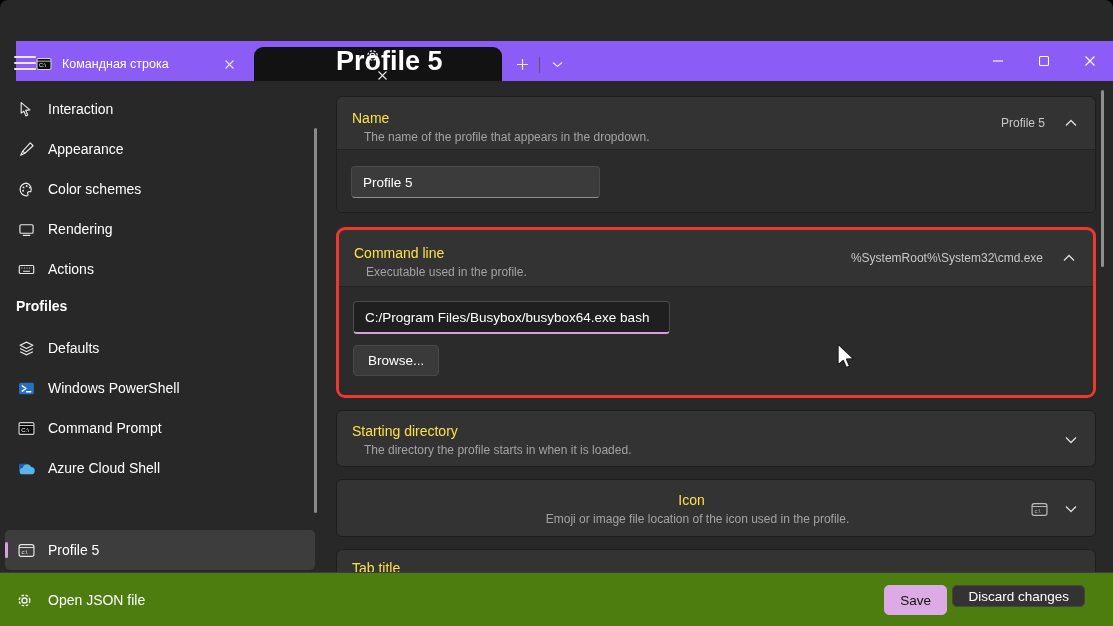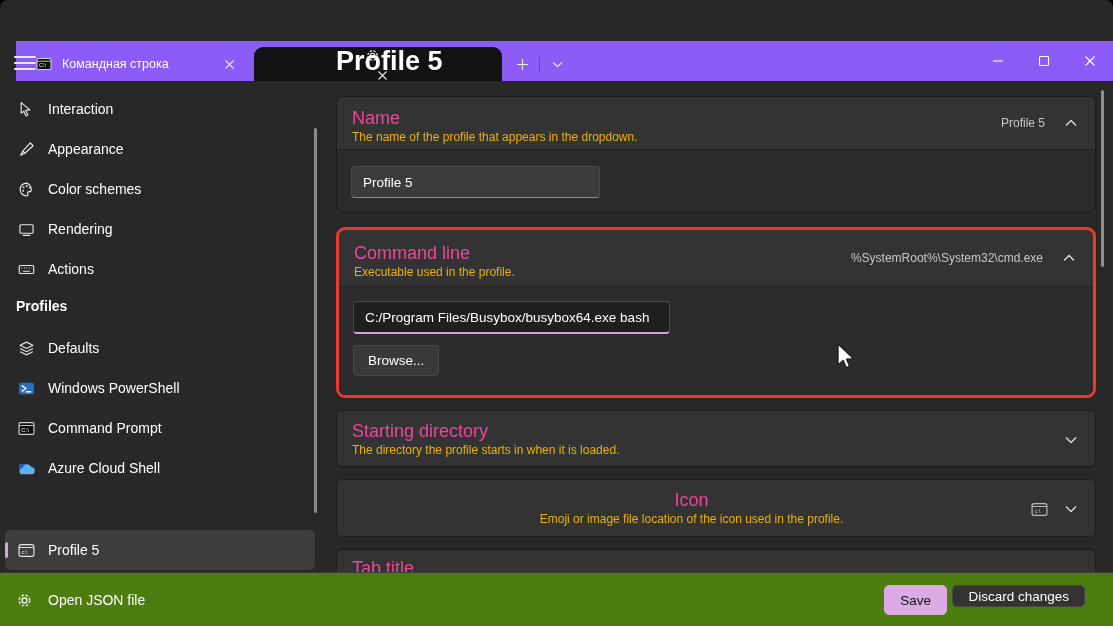--- a/index.html
+++ b/index.html
@@ -35,22 +35,22 @@
   .nav-item.selected .sel-pill { display:block; position:absolute; left:0; top:12px; width:3px; height:16px; border-radius:2px; background:#d8a0df; }
   .profiles-header { position:absolute; left:16px; top:258px; color:#ffffff; font-size:14px; font-weight:700; }
   .sidebar-scroll { position:absolute; left:314px; top:88px; width:2.5px; height:385px; background:#9b9b9b; border-radius:2px; opacity:.85; }
 
   
   .main { position:absolute; top:0; left:330px; right:0; bottom:0; }
   .page-title { position:absolute; left:6px; top:6px; color:#ffffff; font-size:27px; font-weight:700; }
   .card { position:absolute; left:6px; width:760px; border-radius:6px; overflow:hidden; border:1px solid #1d1d1d; background:#333333; }
   .card-header { display:flex; align-items:center; padding:0 18px 0 15px; }
   .card-titles { flex:1; padding-top:8px; }
-  .card-title { color:#ec4899; font-size:18px; line-height:19px; }
-  .card-desc { color:#eab308; font-size:12px; line-height:16px; margin-top:1px; }
+  .card-title { color:#fde047; font-size:14px; line-height:19px; }
+  .card-desc { color:#a3a3a3; font-size:12px; line-height:16px; margin-top:1px;margin-left:12px; }
   .card-value { color:#c8c8c8; font-size:12px; margin-right:20px; white-space:nowrap; }
   .chev { flex:none; display:flex; align-items:center; }
   .card-content { background:#2b2b2b; border-top:1px solid #232323; position:relative; }
 
   .card-name { top:56px; height:117px; }
   .card-name .card-header { height:52px; }
   .card-name .card-content { height:64px; }
   .txt-input { position:absolute; left:14px; top:16px; height:32px; background:#3b3b3b; border:1px solid #4a4a4a; border-bottom:1px solid #8f8f8f; border-radius:4px; color:#ffffff; font-size:13.5px; font-family:inherit; padding:0 11px; outline:none; }
   .name-input { width:249px; }
 

